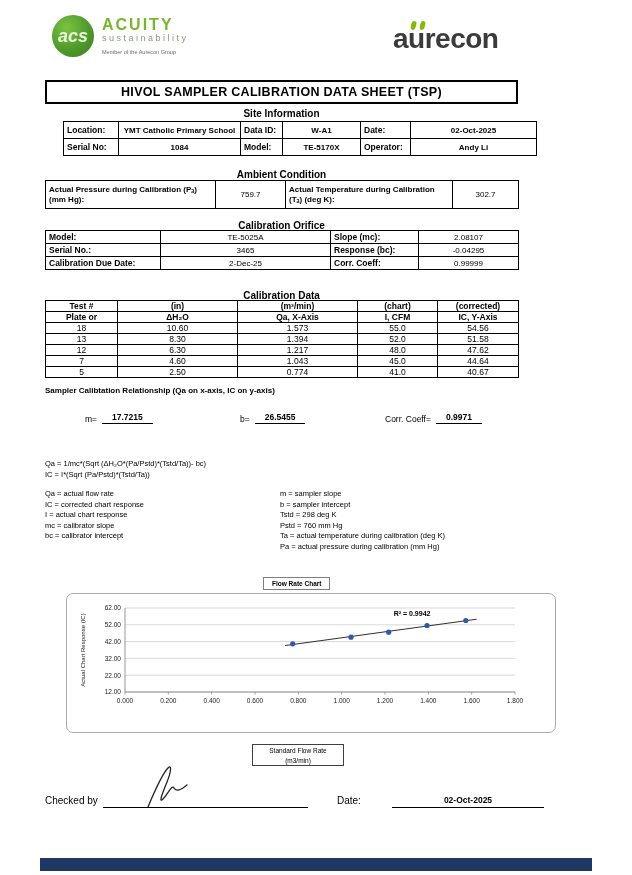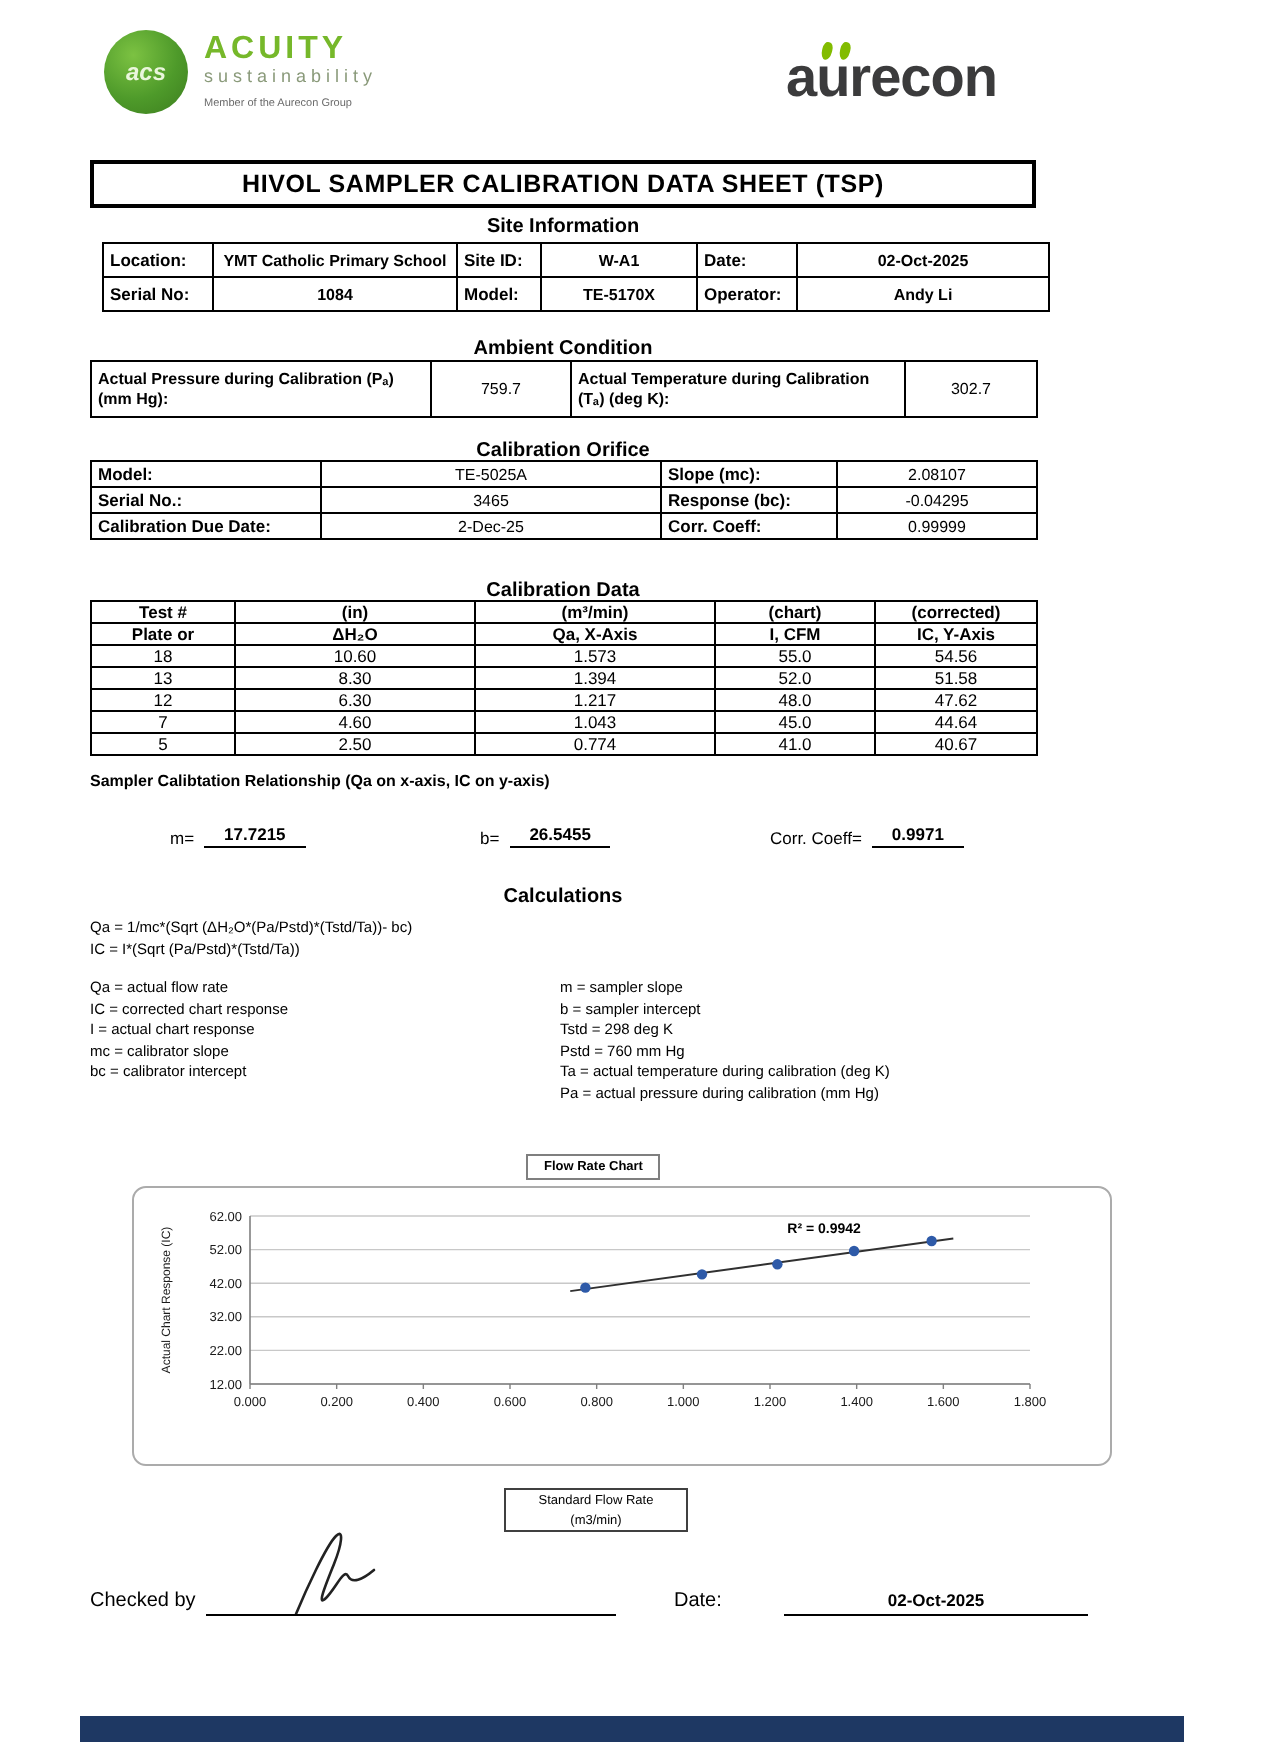--- a/index.html
+++ b/index.html
@@ -6,21 +6,21 @@
   body { margin:0; background:#ffffff; }
   .page {
     position:relative; width:632px; height:875px; background:#fff;
     font-family:"Liberation Sans","DejaVu Sans",sans-serif; color:#000; overflow:hidden;
   }
   
   .acuity { position:absolute; left:52px; top:15px; display:flex; gap:8px; }
   .acuity-circle{
     width:42px; height:42px; border-radius:50%;
     background:radial-gradient(circle at 35% 30%, #7cc242 0%, #4e9a2a 55%, #3c7d1e 100%);
-    color:#eaf6dc; font-weight:bold; font-style:italic; font-size:12px;
+    color:#eaf6dc; font-weight:bold; font-style:italic; font-size:18px;
     display:flex; align-items:center; justify-content:center;
   }
   .acuity-text { display:flex; flex-direction:column; justify-content:center; }
   .acuity-name { color:#76b82a; font-weight:bold; font-size:16px; letter-spacing:2px; line-height:16px;}
   .acuity-sub  { color:#8a9a7a; font-size:9px; letter-spacing:2.5px; line-height:11px;}
   .acuity-tag  { color:#6b6b6b; font-size:5.5px; margin-top:5px; }
   .aurecon { position:absolute; left:393px; top:24px; }
   .aurecon-word { position:relative; display:inline-block; font-size:28px; font-weight:bold; color:#3b3b3c; letter-spacing:-0.5px; line-height:30px;}
   .aurecon-mark { position:absolute; width:5px; height:9px; background:#82bc00; border-radius:40% 40% 50% 50%; top:-3px; }
   .aurecon-mark.m1 { left:18px; transform:rotate(14deg); }
@@ -93,34 +93,34 @@
     <span class="aurecon-word">
       <span class="aurecon-mark m1"></span>
       <span class="aurecon-mark m2"></span>
       <span>aurecon</span>
     </span>
   </div>
 
   <div class="title-box">HIVOL SAMPLER CALIBRATION  DATA SHEET (TSP)</div>
 
   <div class="sec-h" style="top:108px">Site Information</div>
-  <table id="t-site" style="left:51px; top:121px; width:473px">
+  <table id="t-site" style="left:63px; top:121px; width:473px">
     <colgroup>
         <col style="width:55px">
         <col style="width:122px">
         <col style="width:42px">
         <col style="width:78px">
         <col style="width:50px">
         <col style="width:126px">
       </colgroup>
     <tbody>
         <tr>
       <td class="lbl">Location:</td>
       <td class="valb">YMT Catholic Primary School</td>
-      <td class="lbl">Site ID:</td>
+      <td class="lbl">Data ID:</td>
       <td class="valb">W-A1</td>
       <td class="lbl">Date:</td>
       <td class="valb">02-Oct-2025</td>
     </tr>
     <tr>
       <td class="lbl">Serial No:</td>
       <td class="valb">1084</td>
       <td class="lbl">Model:</td>
       <td class="valb">TE-5170X</td>
       <td class="lbl">Operator:</td>
@@ -246,21 +246,20 @@
   </div>
   <div class="rel-group" style="left:240px">
     <span>b=</span>
     <span class="rel-val">26.5455</span>
   </div>
   <div class="rel-group" style="left:385px">
     <span>Corr. Coeff=</span>
     <span class="rel-val">0.9971</span>
   </div>
 
-  <div class="sec-h" style="top:443px">Calculations</div>
   <div class="formulas">
     <div>Qa = 1/mc*(Sqrt (ΔH₂O*(Pa/Pstd)*(Tstd/Ta))- bc)</div>
     <div>IC = I*(Sqrt (Pa/Pstd)*(Tstd/Ta))</div>
   </div>
   <div class="defs left">
     <div>Qa = actual flow rate</div>
     <div>IC = corrected chart response</div>
     <div>I = actual chart response</div>
     <div>mc = calibrator slope</div>
     <div>bc = calibrator intercept</div>

